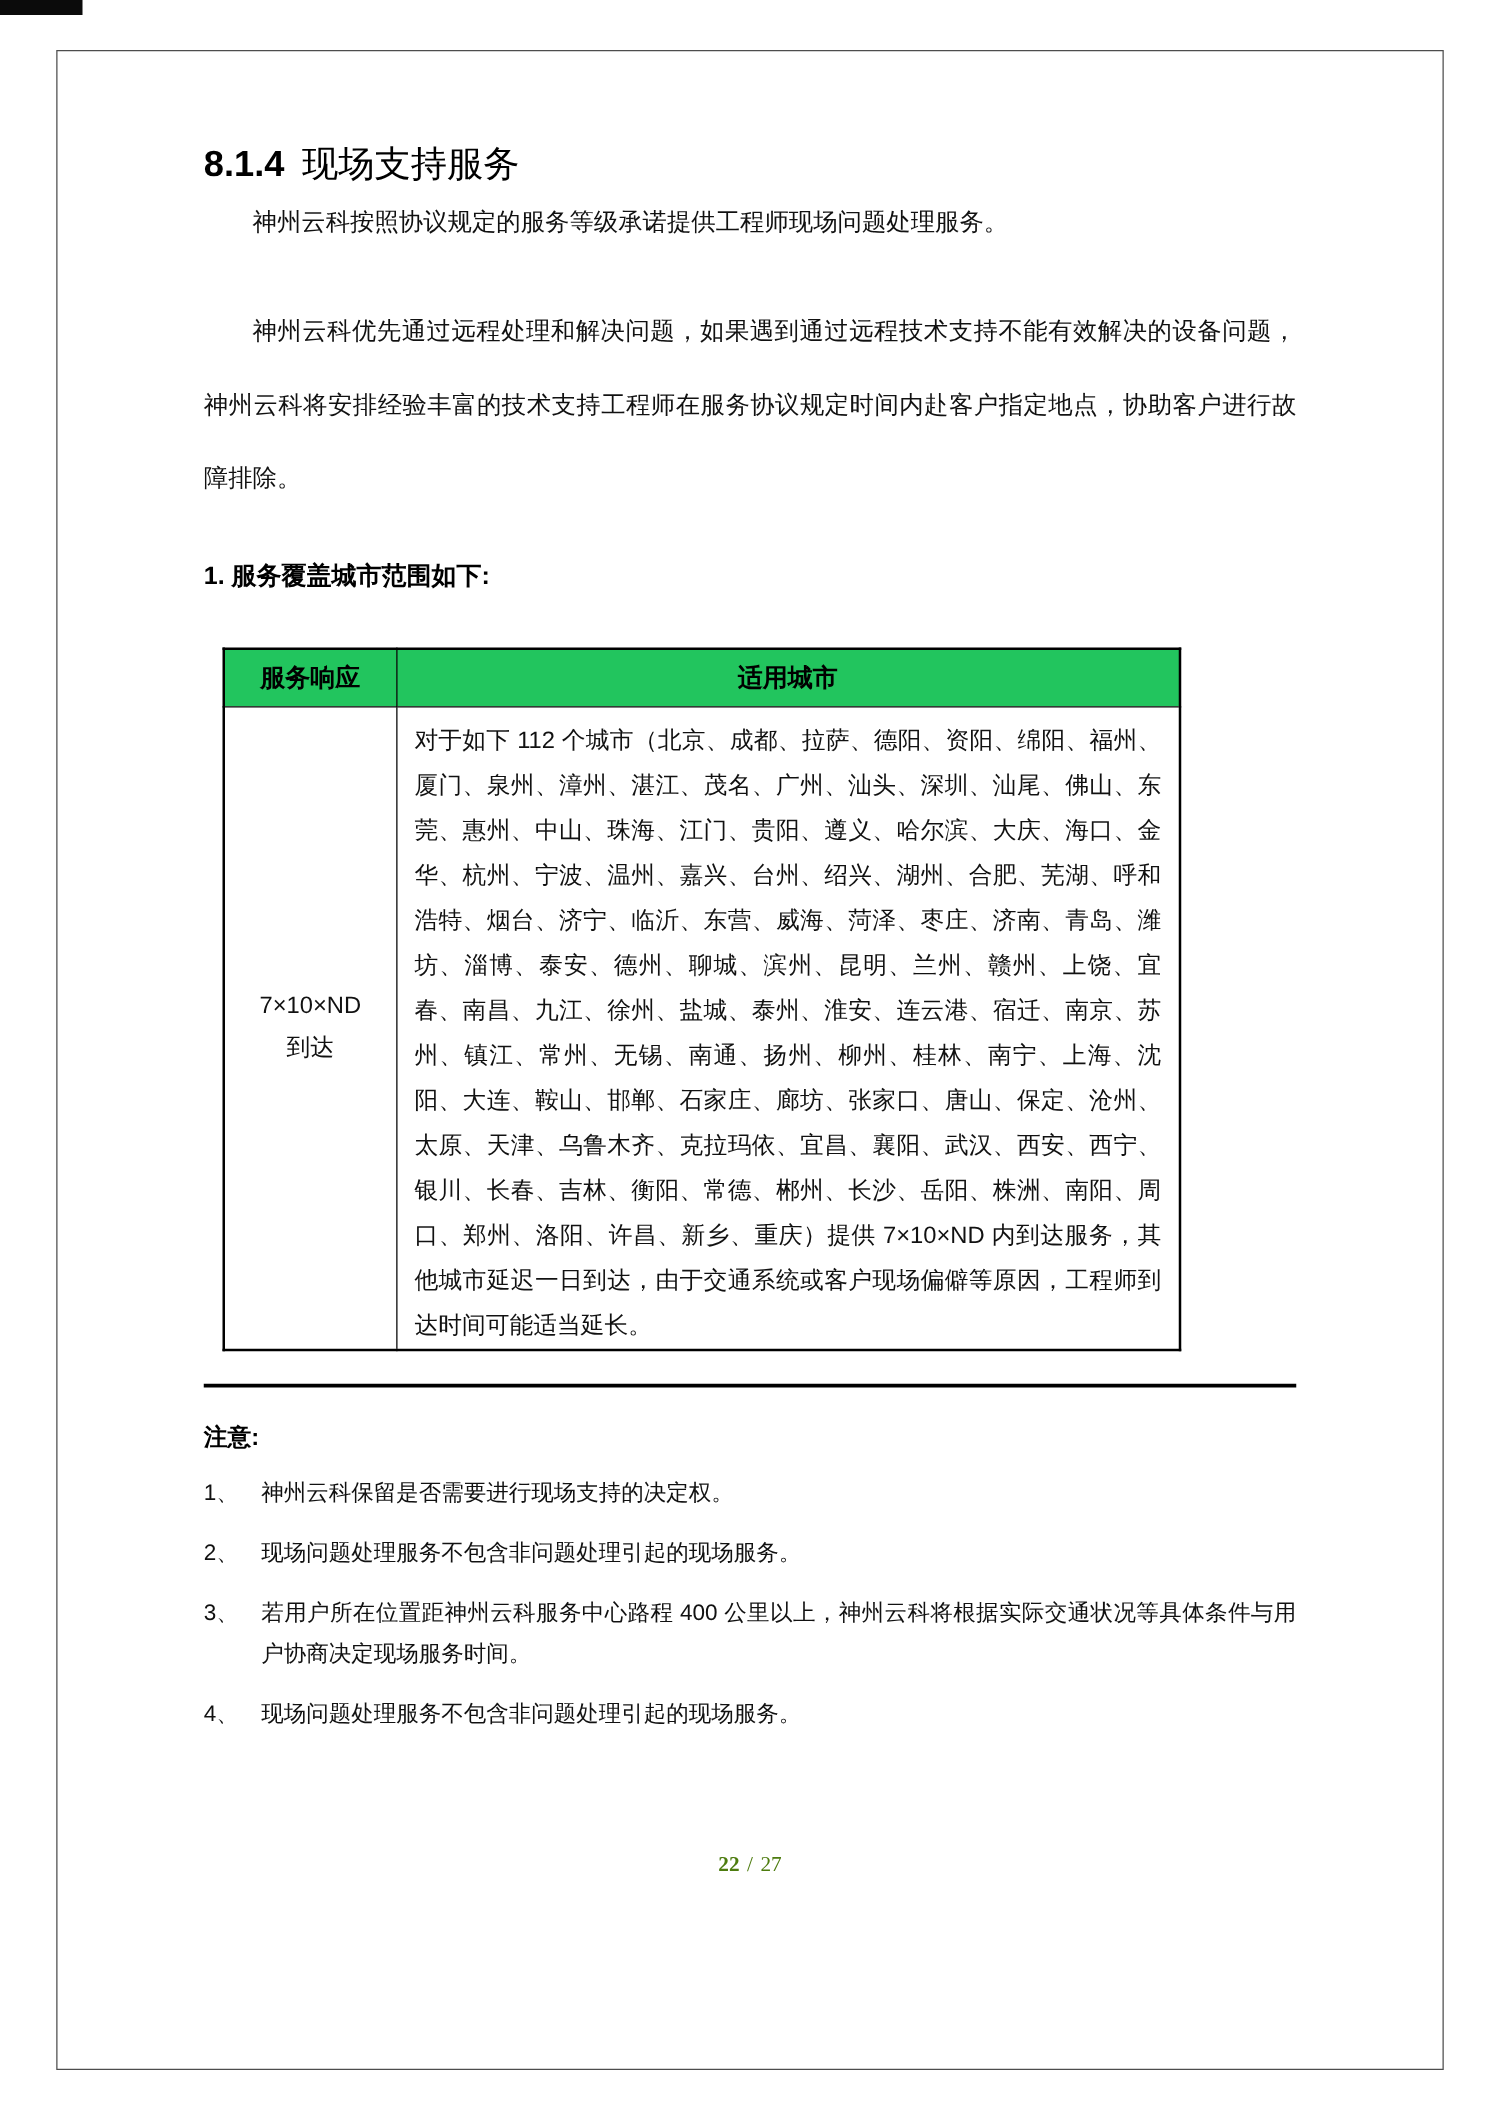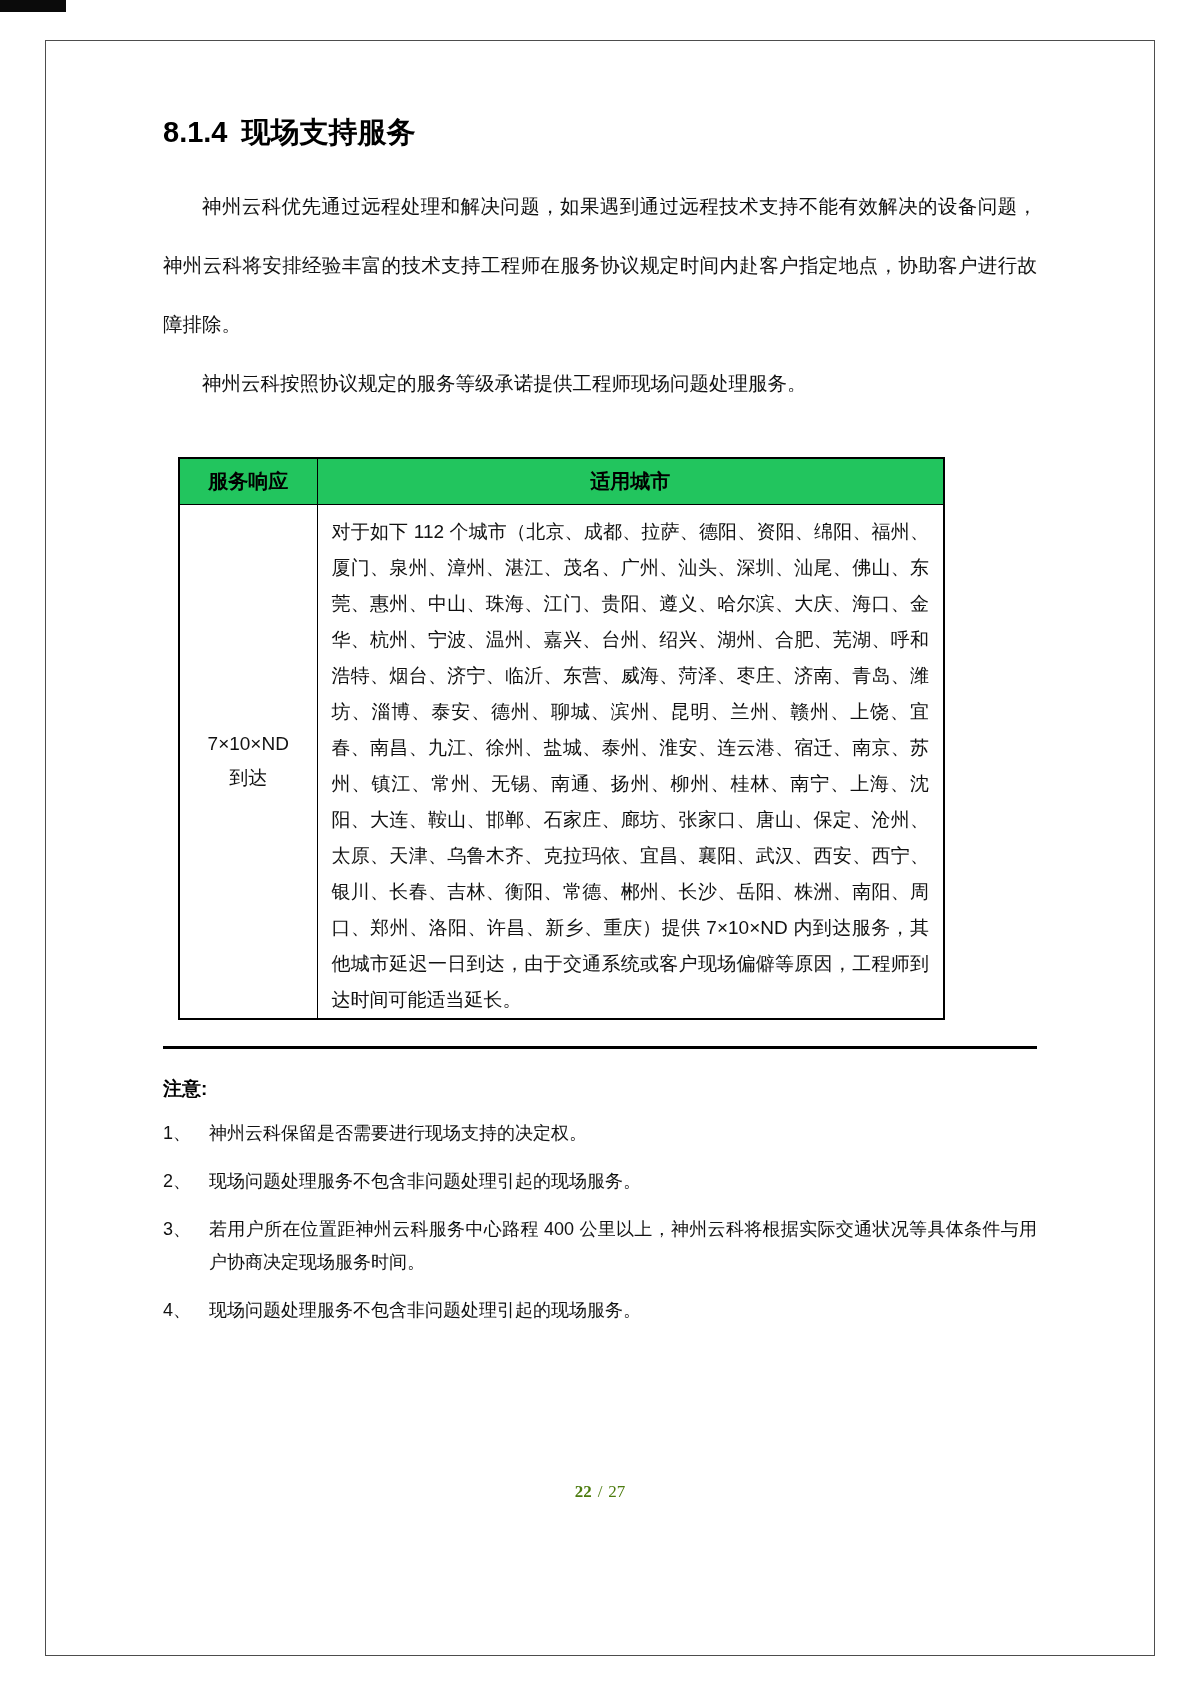--- a/index.html
+++ b/index.html
@@ -32,21 +32,21 @@
     color: #1f1f1f;
     height: 22px;
   }
   .section-heading {
     margin-top: 40px;
     font-size: 29px;
     line-height: 34px;
     color: #000;
   }
   .section-num  { font-weight: 700; margin-right: 14px; }
-  .section-title{ font-weight: 700; }
+  .section-title{ font-weight: 400; }
   .body-para {
     margin-top: 28px;
     font-size: 19.5px;
     line-height: 59px;
     text-align: justify;
     text-indent: 2em;
     color: #111;
   }
   .body-para.second { margin-top: 0; }
   .list-heading {
@@ -127,23 +127,24 @@
 <div class="scan-artifact"></div>
 <div class="page-frame"></div>
 
 <div class="content">
 
 
   <div class="section-heading">
     <span class="section-num">8.1.4</span><span class="section-title">现场支持服务</span>
   </div>
 
+  <p class="body-para second">神州云科按照协议规定的服务等级承诺提供工程师现场问题处理服务。</p>
   <p class="body-para">神州云科优先通过远程处理和解决问题，如果遇到通过远程技术支持不能有效解决的设备问题，神州云科将安排经验丰富的技术支持工程师在服务协议规定时间内赴客户指定地点，协助客户进行故障排除。</p>
-  <p class="body-para second">神州云科按照协议规定的服务等级承诺提供工程师现场问题处理服务。</p>
 
+  <div class="list-heading">1. 服务覆盖城市范围如下:</div>
 
   <table class="svc-table">
     <thead>
       <tr>
         <th class="col-resp">服务响应</th>
         <th>适用城市</th>
       </tr>
     </thead>
     <tbody>
       <tr>

